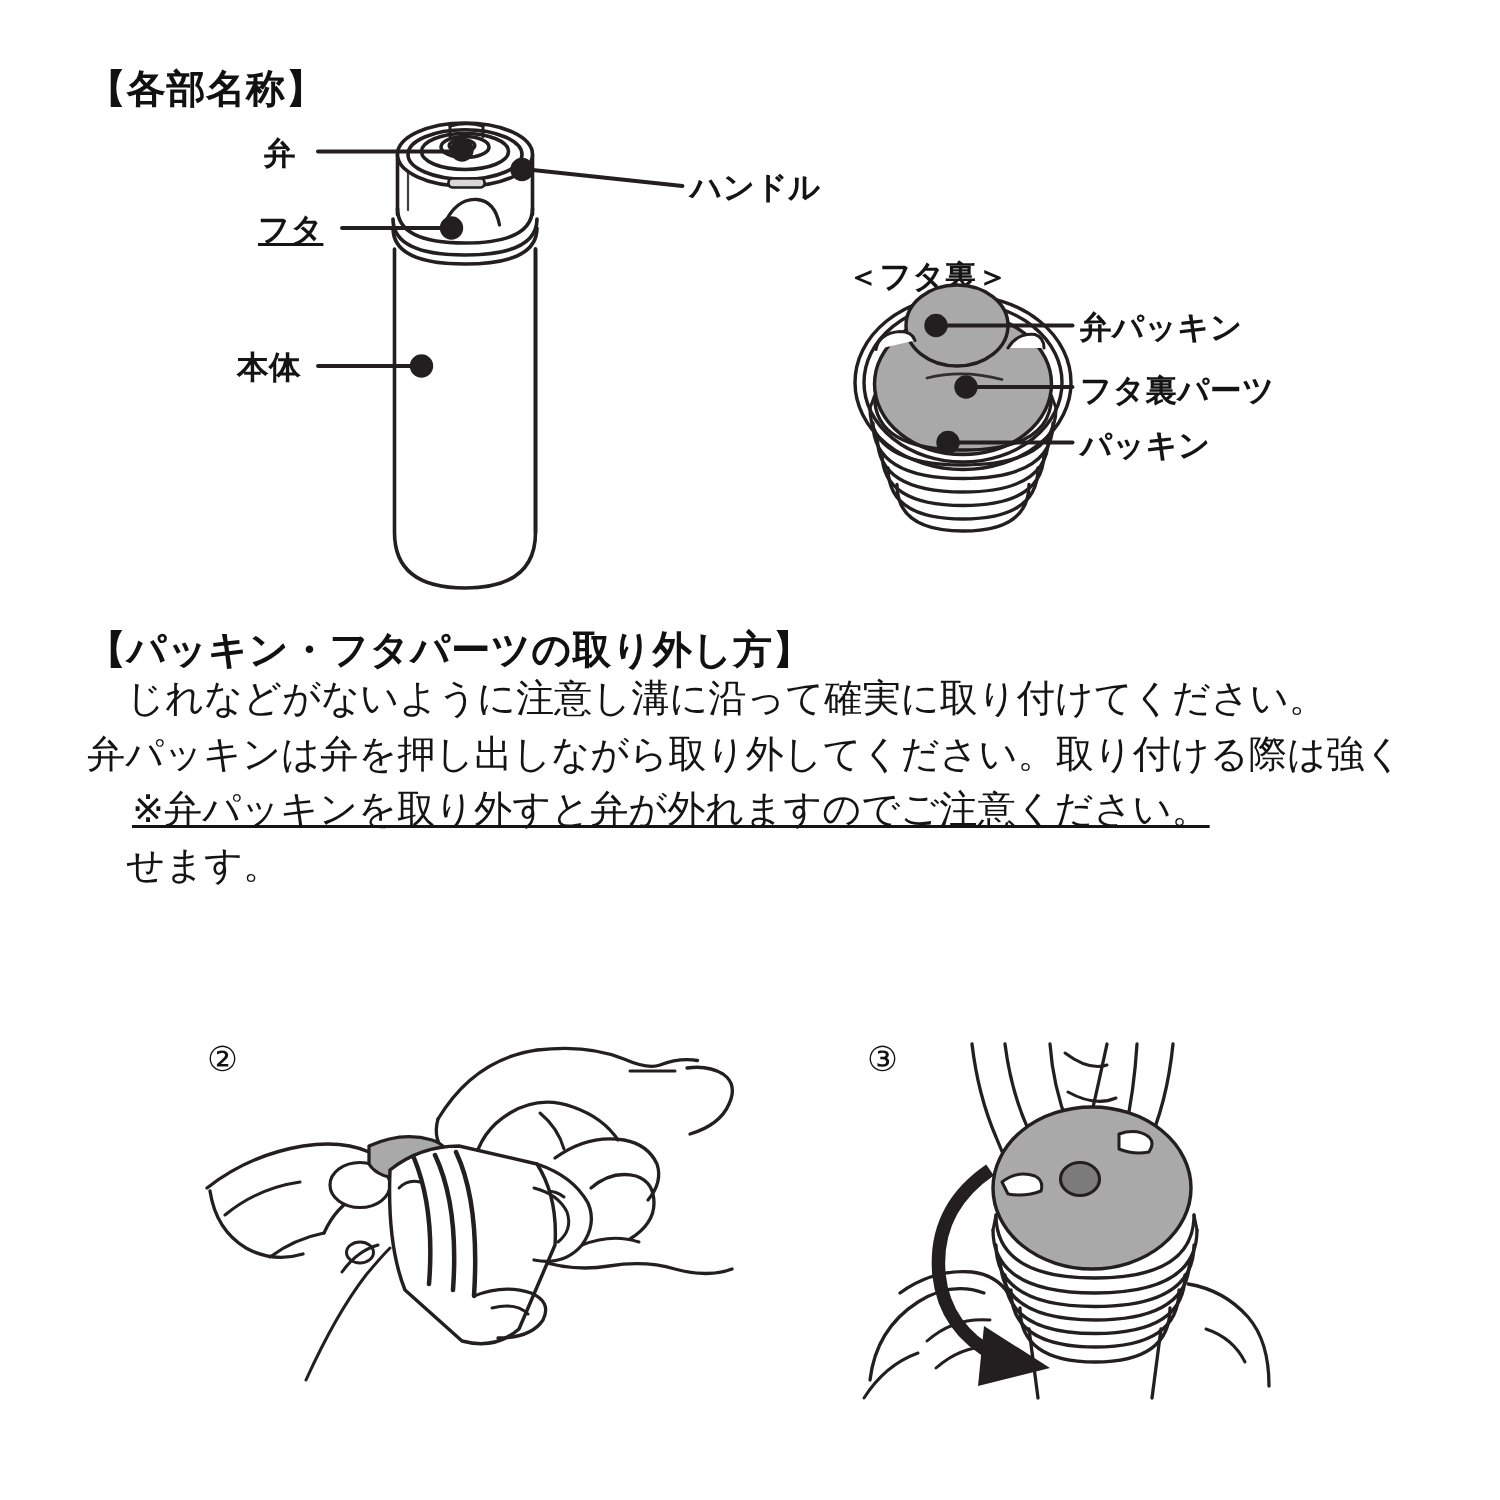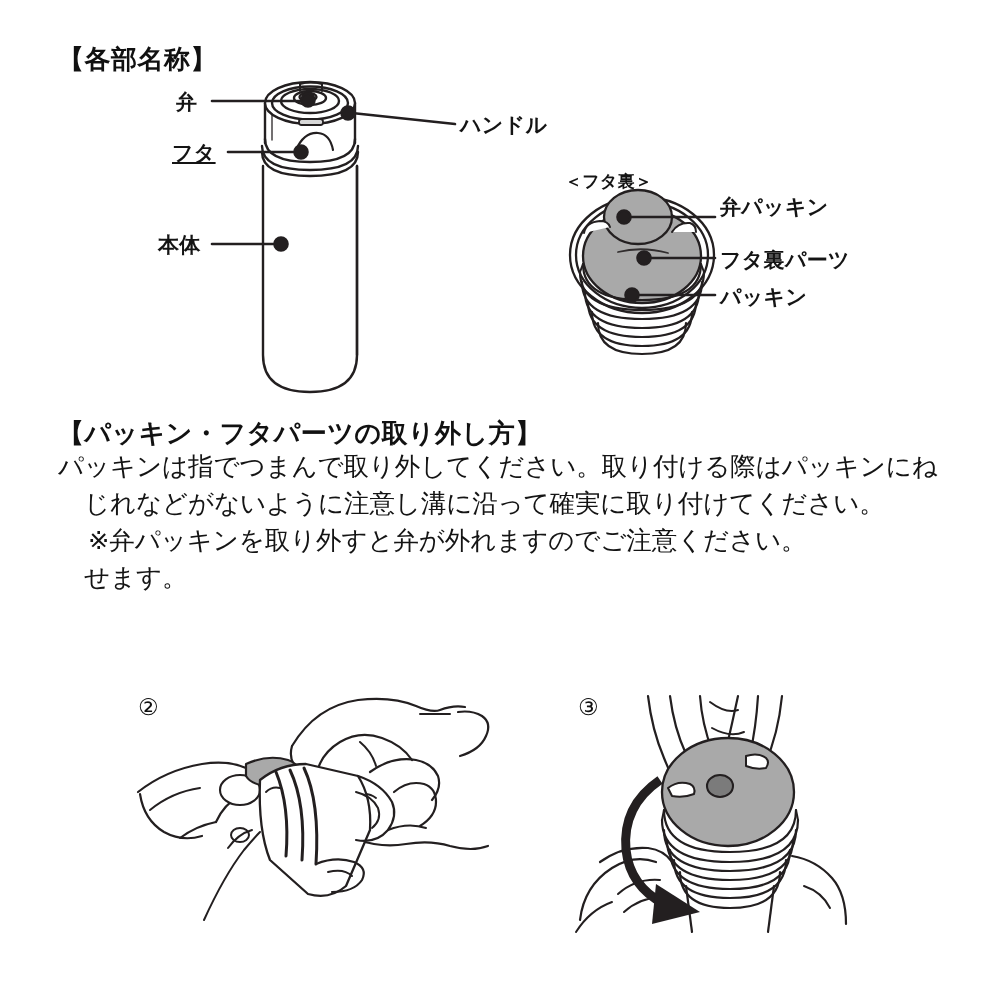--- a/index.html
+++ b/index.html
@@ -37,21 +37,21 @@
 
   
   .diagram-label {
     font-size: 21px;
     font-weight: 700;
     color: #141414;
     white-space: nowrap;
     letter-spacing: 0.3px;
   }
   .diagram-sublabel {
-    font-size: 17px;
+    font-size: 21px;
     font-weight: 700;
     color: #141414;
     white-space: nowrap;
     letter-spacing: 0.3px;
   }
 
   
   .instructions {
     position: absolute;
     left: 58px;
@@ -60,21 +60,21 @@
   }
   .instr-line {
     font-size: 25.5px;
     line-height: 37px;
     font-weight: 500;
     color: #141414;
     white-space: nowrap;
     letter-spacing: -0.1px;
   }
   .instr-line.indent   { padding-left: 26px; }
-  .instr-line.indent2  { padding-left: 30px; }
+  .instr-line.indent2  { padding-left: 30px; text-decoration: underline; }
 
   
   .step-number {
     font-size: 23px;
     font-weight: 500;
     color: #111111;
   }
 
   svg { display: block; overflow: visible; }
 </style>
@@ -191,32 +191,32 @@
         <circle cx="104" cy="57" r="6.5"></circle>
 
         <line x1="130" y1="98" x2="195" y2="98"></line>
         <circle cx="124" cy="98" r="6.5"></circle>
 
         <line x1="118" y1="135" x2="195" y2="135"></line>
         <circle cx="112" cy="135" r="6.5"></circle>
       </g>
     </svg>
 
-    <div class="abs diagram-label" style="left:200px; top:33px;">弁パッキン</div>
+    <div class="abs diagram-label" style="left:200px; top:44px;">弁パッキン</div>
 
     <div class="abs diagram-label" style="left:200px; top:86px;">フタ裏パーツ</div>
 
     <div class="abs diagram-label" style="left:200px; top:123px;">パッキン</div>
   </div>
 
   <div class="abs section-heading" style="left:58px; top:416px;">【パッキン・フタパーツの取り外し方】</div>
 
   <div class="instructions">
-    <div class="instr-line">パッキンは指でつまんで取り外してください。取り付ける際はパッキンにね</div>
     <div class="instr-line indent">じれなどがないように注意し溝に沿って確実に取り付けてください。</div>
+    <div class="instr-line">弁パッキンは弁を押し出しながら取り外してください。取り付ける際は強く</div>
     <div class="instr-line indent2">※弁パッキンを取り外すと弁が外れますのでご注意ください。</div>
     <div class="instr-line indent">せます。</div>
   </div>
 
   <div class="abs" style="left:120px; top:680px; width:420px; height:270px;">
 
     <div class="abs step-number" style="left:18px; top:14px;">②</div>
 
     <svg class="abs" style="left:0; top:0;" width="420" height="270" viewBox="0 0 420 270">
       <g fill="none" stroke="#231f20" stroke-width="2.1" stroke-linecap="round" stroke-linejoin="round">

